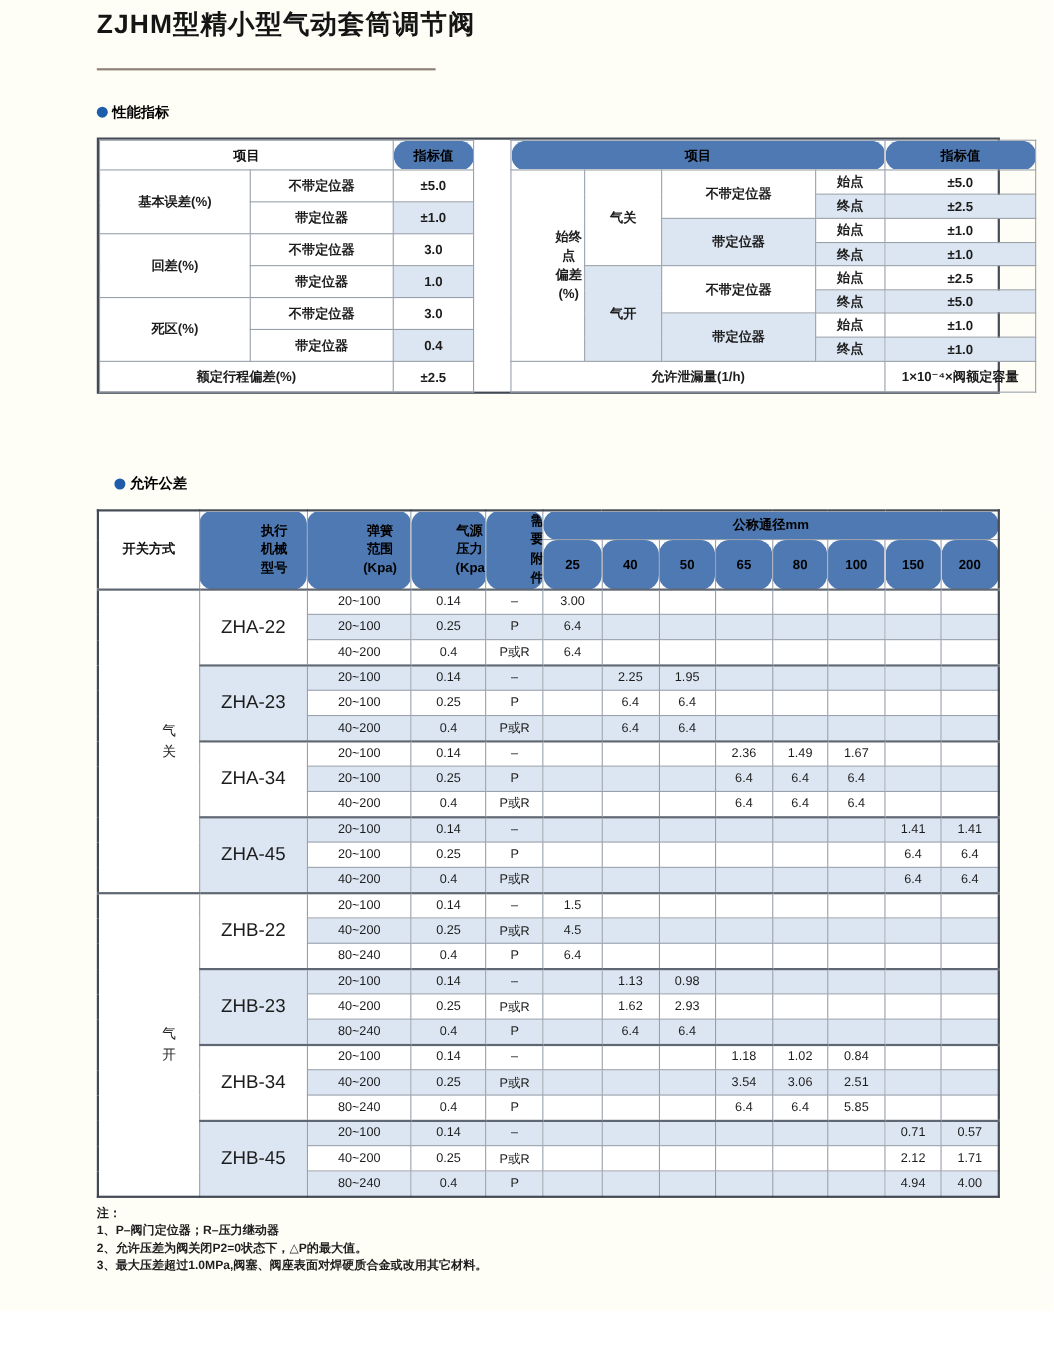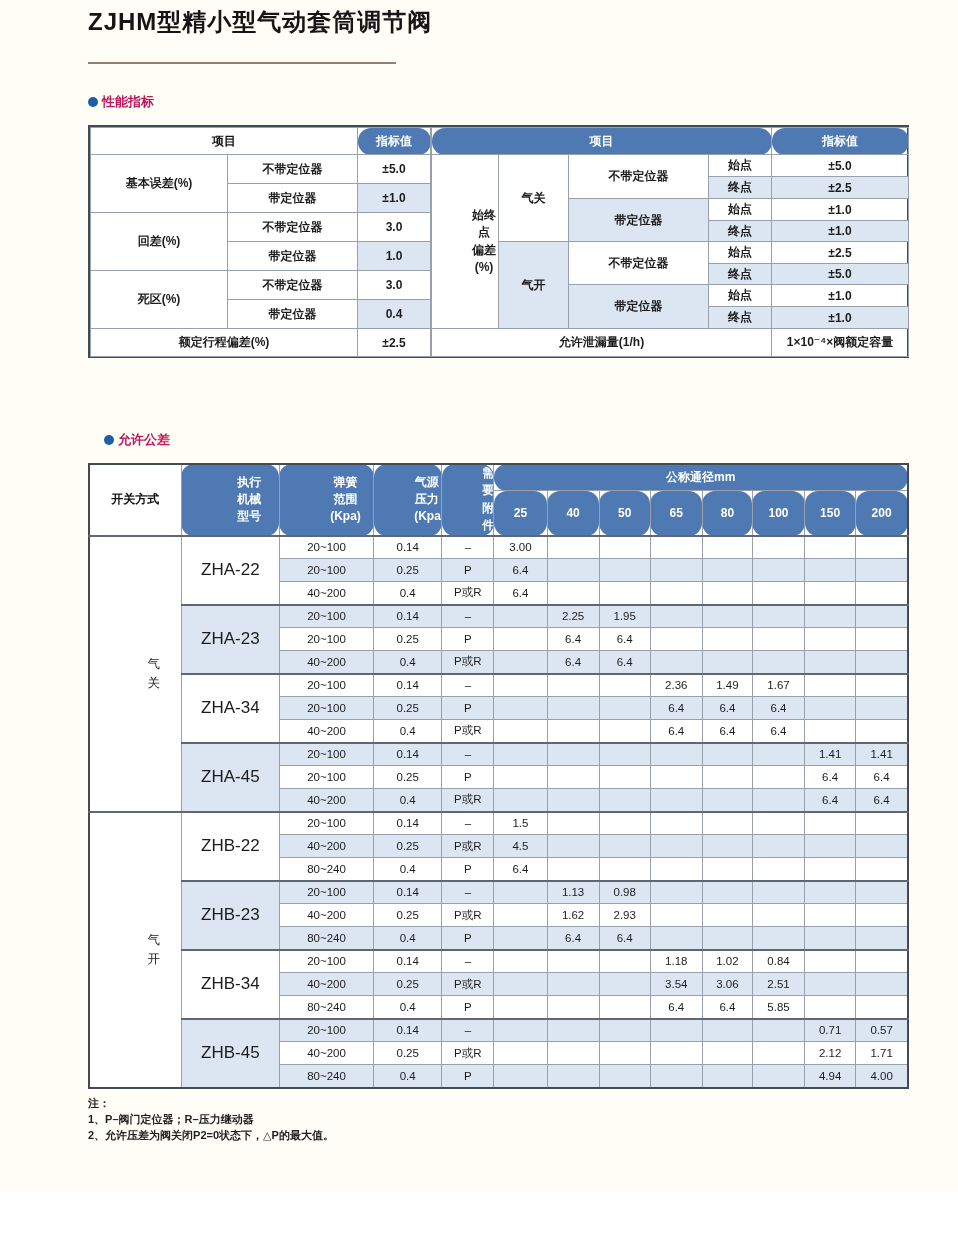--- a/index.html
+++ b/index.html
@@ -27,21 +27,21 @@
     left: 88px; top: 62px;
     width: 308px; height: 2px;
     background: #8e8278;
   }
   .section-label {
     position: absolute;
     display: flex;
     align-items: center;
     font-size: 13px;
     font-weight: 700;
-    color: #be185d;
+    color: #000000;
   }
   .section-label .dot {
     width: 10px; height: 10px;
     border-radius: 50%;
     background: #1d5daa;
     margin-right: 4px;
     flex: 0 0 auto;
   }
   #section-performance { left: 88px; top: 93px; }
   #section-tolerance   { left: 104px; top: 431px; }
@@ -49,33 +49,34 @@
   
   table { border-collapse: collapse; table-layout: fixed; }
   td, th {
     border: 1px solid #98a0ab;
     text-align: center;
     vertical-align: middle;
     padding: 0 2px;
     overflow: hidden;
     color: #1c1c1c;
   }
-  .blue-h  { background: #4e79b2; color: #ffffff; font-weight: 700; border-radius: 13px; }
+  .blue-h  { background: #4e79b2; color: #000000; font-weight: 700; border-radius: 13px; }
   .white-h { background: #ffffff; color: #111; font-weight: 700; }
   .alt     { background: #dce6f2; }
   .pre     { white-space: pre-line; line-height: 1.45; padding-left: 40px; }
 
   
   #perf-wrap {
     position: absolute;
     left: 88px; top: 125px;
     width: 821px; height: 233px;
     border: 2px solid #434a54;
     display: flex;
     background: #fff;
+    gap: 33px;
   }
   #perf-wrap table { height: 229px; font-size: 12px; }
   #perf-left  { width: 340px; }
   #perf-right { width: 477px; }
   #perf-wrap th { font-size: 12px; }
   #perf-wrap td { font-weight: 700; }
   .h27 { height: 27px; }
   .h28 { height: 28px; }
   .r29 { height: 29px; }
   .r22 { height: 22px; }
@@ -603,15 +604,16 @@
           <td class="alt">4.94</td>
           <td class="alt">4.00</td>
         </tr>
       </tbody>
   </table>
 
   <div id="notes">
     <div>注：</div>
     <div>1、P–阀门定位器；R–压力继动器</div>
     <div>2、允许压差为阀关闭P2=0状态下，△P的最大值。</div>
+    <div>3、最大压差超过1.0MPa,阀塞、阀座表面对焊硬质合金或改用其它材料。</div>
   </div>
 
 </div>
 
 </body></html>

